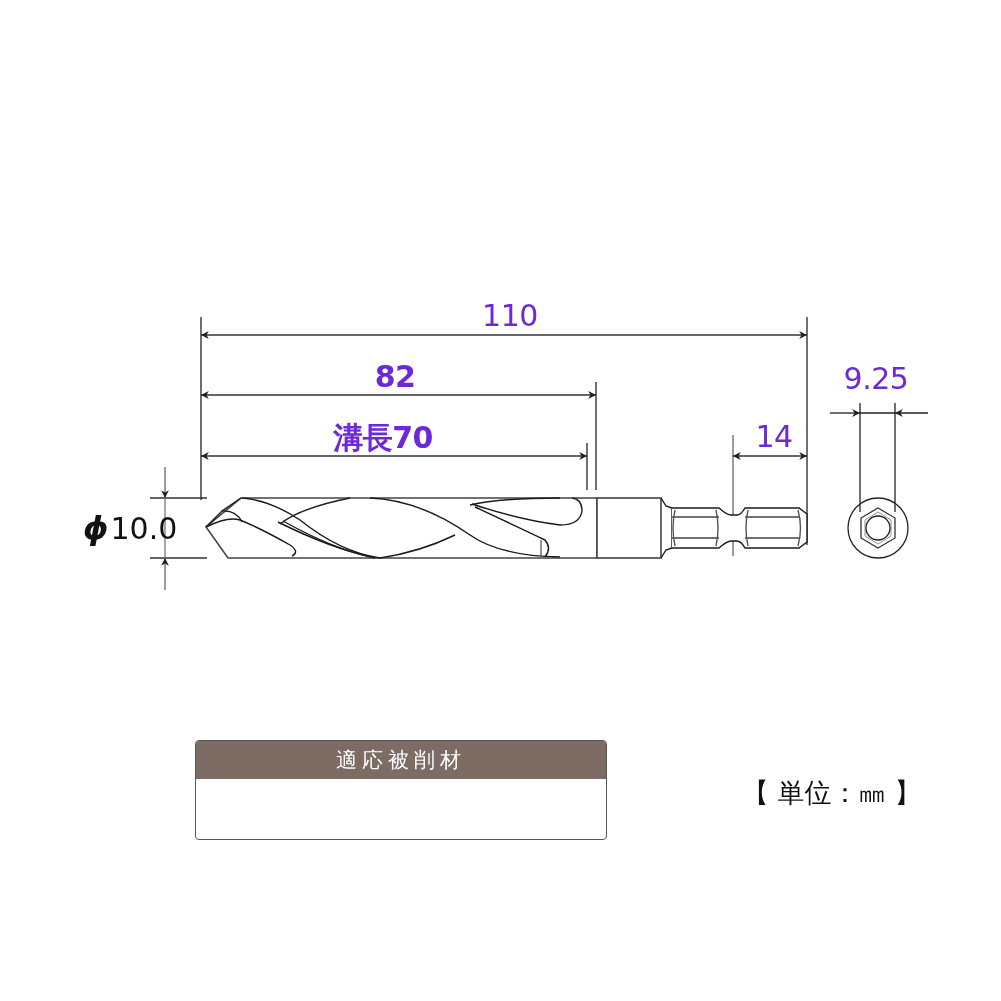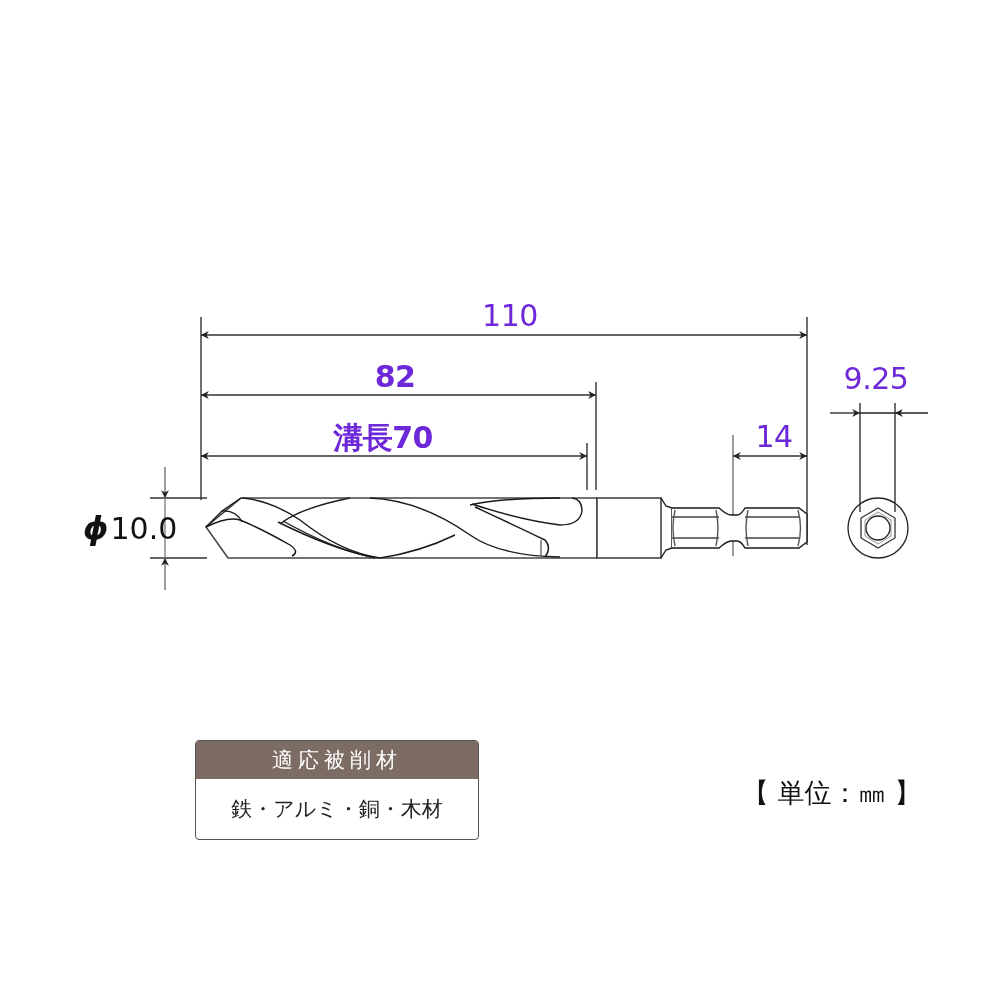--- a/index.html
+++ b/index.html
@@ -1,21 +1,21 @@
 <!DOCTYPE html>
 <html><head>
 <meta charset="utf-8">
 <style>
   html, body { margin:0; padding:0; background:#ffffff; }
   body { width:1001px; height:1001px; position:relative; overflow:hidden; font-family:"DejaVu Sans", sans-serif; }
   #drawing { position:absolute; left:0; top:0; }
   .dim-text { position:absolute; font-family:"DejaVu Sans", sans-serif; color:#6d28d9; font-size:30px; line-height:30px; white-space:nowrap; transform:translateX(-50%); letter-spacing:-0.5px; }
   .dia-text { position:absolute; left:52px; top:512px; font-size:30px; line-height:32px; color:#111; white-space:nowrap;margin-left:31px; }
   .dia-text .phi { font-style:italic; font-weight:bold; font-size:32px; margin-right:2px; }
-  .material-box { position:absolute; left:195px; top:740px; width:284px; height:100px; border:1.5px solid #555; border-radius:4px; overflow:hidden; background:#fff; box-sizing:border-box; }
+  .material-box { position:absolute; left:195px; top:740px; width:412px; height:100px; border:1.5px solid #555; border-radius:4px; overflow:hidden; background:#fff; box-sizing:border-box; }
   .material-head { height:38px; background:var(--head-color); color:#fff; font-size:21px; line-height:38px; text-align:center; letter-spacing:5px; }
   .material-body { height:60px; font-size:21px; line-height:60px; text-align:center; color:#222; }
   .unit-label { position:absolute; left:742px; top:776px; font-size:27px; line-height:34px; font-weight:normal; color:#111; white-space:nowrap; }
 </style>
 </head>
 <body>
 
 <svg id="drawing" width="1001" height="1001" viewBox="0 0 1001 1001">
   <defs>
     <marker id="arr" viewBox="0 0 10 10" refX="10" refY="5" markerWidth="9" markerHeight="6" orient="auto-start-reverse">
@@ -91,16 +91,15 @@
 <div class="dim-text" style="left:383px; top:423px;font-weight:bold;">溝長70</div>
 <div class="dim-text" style="left:774px; top:422px;">14</div>
 <div class="dim-text" style="left:876px; top:364px;">9.25</div>
 
 <div class="dia-text">
   <span class="phi">ϕ</span><span>10.0</span>
 </div>
 
 <div class="material-box" style="--head-color:#7d6c63;">
   <div class="material-head">適応被削材</div>
-  <div class="material-body">鉄・アルミ・銅・木材</div>
 </div>
 
 <div class="unit-label">【 単位：㎜ 】</div>
 
 </body></html>

